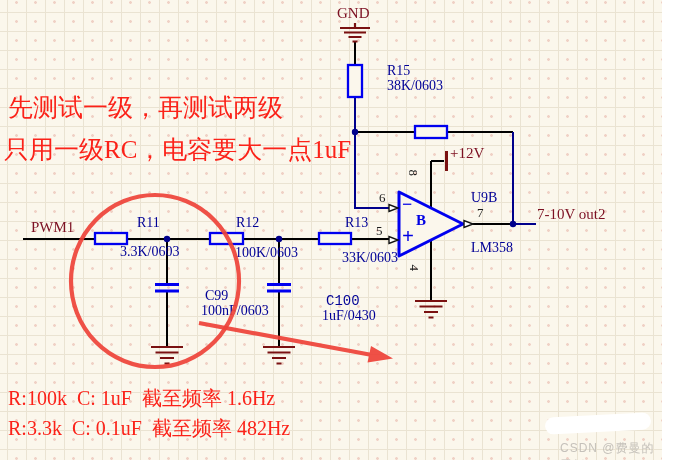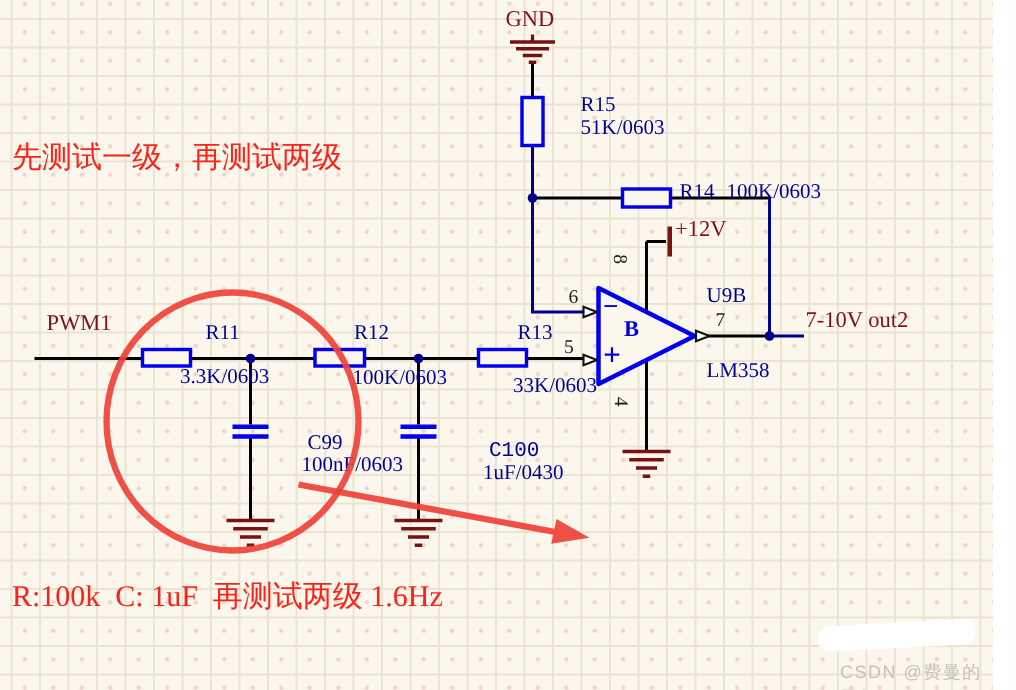--- a/index.html
+++ b/index.html
@@ -17,21 +17,21 @@
     font-family:"Liberation Serif","DejaVu Serif",serif;
   }
   svg.layer{position:absolute;left:0;top:0;}
   #sch-svg{z-index:1;}
   #red-svg{z-index:4;pointer-events:none;}
   .lbl{position:absolute;white-space:pre;line-height:1.05;z-index:2;}
   .blue{color:#000096;font-size:14px;margin-left:25px;}
   .maroon{color:#7c1022;font-size:15px;}
   .pin{color:#1c1c1c;font-size:13px;}
   .opsym{color:#0000e4;font-weight:bold;z-index:2;}
-  .red-note{color:#fb2219;font-size:20px;z-index:3;}
+  .red-note{color:#fb2219;font-size:25px;z-index:3;}
   .rot90{transform:rotate(90deg);transform-origin:center center;display:inline-block;}
   .r14-label span{display:inline-block;}
   .r14-label span + span{margin-left:8px;}
   #smudge{
     position:absolute;left:545px;top:415px;width:106px;height:17px;
     background:#ffffff;border-radius:9px;transform:rotate(-3deg);z-index:5;
   }
   #watermark{
     position:absolute;left:560px;top:440px;z-index:6;
     color:#c5c1ba;font-size:12px;letter-spacing:1px;
@@ -90,29 +90,26 @@
     <polygon points="389,236.5 389,243.5 398,240" fill="#ffffff" stroke="#111111" stroke-width="1.4"></polygon>
     <polygon points="464,220.5 464,227.5 473,224" fill="#ffffff" stroke="#111111" stroke-width="1.4"></polygon>
 
     <circle cx="167" cy="239" r="3.2" fill="#00008c"></circle>
     <circle cx="279" cy="239" r="3.2" fill="#00008c"></circle>
     <circle cx="355" cy="132" r="3.2" fill="#00008c"></circle>
     <circle cx="513" cy="224" r="3.2" fill="#00008c"></circle>
   </svg>
 
   <div class="lbl maroon" style="left:337px;top:6px;">GND</div>
-  <div class="lbl maroon" style="left:31px;top:209px;">PWM1</div>
+  <div class="lbl maroon" style="left:31px;top:220px;">PWM1</div>
   <div class="lbl maroon" style="left:537px;top:207px;">7-10V out2</div>
   <div class="lbl maroon" style="left:450px;top:146px;">+12V</div>
 
   <div class="lbl blue" style="left:362px;top:64px;">R15</div>
-  <div class="lbl blue" style="left:362px;top:79px;">51K/0603</div>
-  <div class="lbl blue r14-label" style="left:414px;top:107px;">
-    <span>R14</span><span>100K/0603</span>
-  </div>
+  <div class="lbl blue" style="left:362px;top:79px;">38K/0603</div>
   <div class="lbl blue" style="left:112px;top:216px;">R11</div>
   <div class="lbl blue" style="left:95px;top:245px;">3.3K/0603</div>
   <div class="lbl blue" style="left:211px;top:216px;">R12</div>
   <div class="lbl blue" style="left:210px;top:246px;">100K/0603</div>
   <div class="lbl blue" style="left:320px;top:216px;">R13</div>
   <div class="lbl blue" style="left:317px;top:251px;">33K/0603</div>
   <div class="lbl blue" style="left:180px;top:289px;">C99</div>
   <div class="lbl blue" style="left:176px;top:304px;">100nF/0603</div>
   <div class="lbl blue" style="left:301px;top:294px;font-family:Liberation Mono, monospace;">C100</div>
   <div class="lbl blue" style="left:297px;top:309px;">1uF/0430</div>
@@ -123,21 +120,23 @@
   <div class="lbl opsym" style="left:402px;top:195px;font-size:18px;">−</div>
   <div class="lbl opsym" style="left:402px;top:225px;font-size:21px;">+</div>
 
   <div class="lbl pin" style="left:379px;top:191px;">6</div>
   <div class="lbl pin" style="left:376px;top:224px;">5</div>
   <div class="lbl pin" style="left:477px;top:206px;">7</div>
   <div class="lbl pin" style="left:410px;top:166px;"><span class="rot90">8</span></div>
   <div class="lbl pin" style="left:411px;top:261px;"><span class="rot90">4</span></div>
 
   <div class="lbl red-note" style="left:8px;top:95px;">先测试一级，再测试两级</div>
-  <div class="lbl red-note" style="left:8px;top:388px;font-size:20px;">R:100k  C: 1uF  再测试两级 1.6Hz</div>
+  <div class="lbl red-note" style="left:4px;top:137px;">只用一级RC，电容要大一点1uF</div>
+  <div class="lbl red-note" style="left:8px;top:388px;font-size:20px;">R:100k  C: 1uF  截至频率 1.6Hz</div>
+  <div class="lbl red-note" style="left:8px;top:418px;font-size:20px;">R:3.3k  C: 0.1uF  截至频率 482Hz</div>
 
   <svg id="red-svg" class="layer" width="677" height="460" viewBox="0 0 677 460">
     <ellipse cx="155" cy="281" rx="84" ry="86" fill="none" stroke="#ee4238" stroke-width="4.2" opacity="0.92"></ellipse>
     <g opacity="0.92">
       <line x1="199" y1="323" x2="372" y2="355" stroke="#ee4238" stroke-width="4.2"></line>
       <polygon points="393,358.5 367.5,362.5 371,346" fill="#ee4238"></polygon>
     </g>
   </svg>
 
   <div id="smudge"></div>

